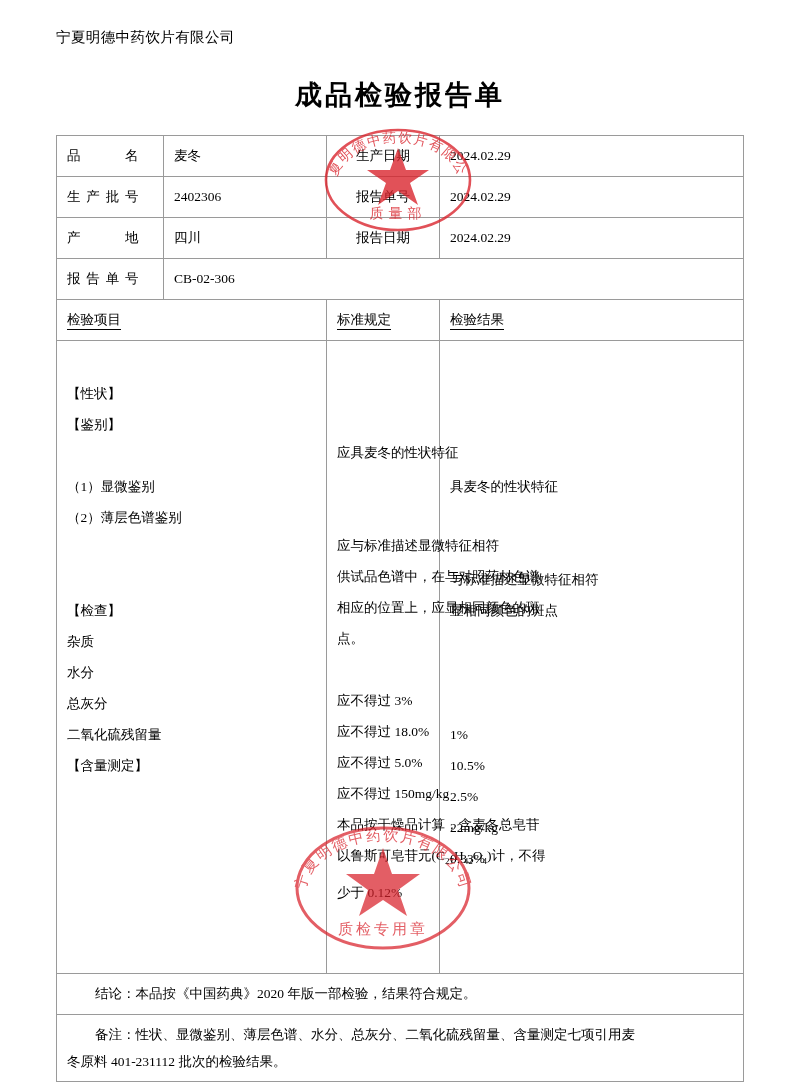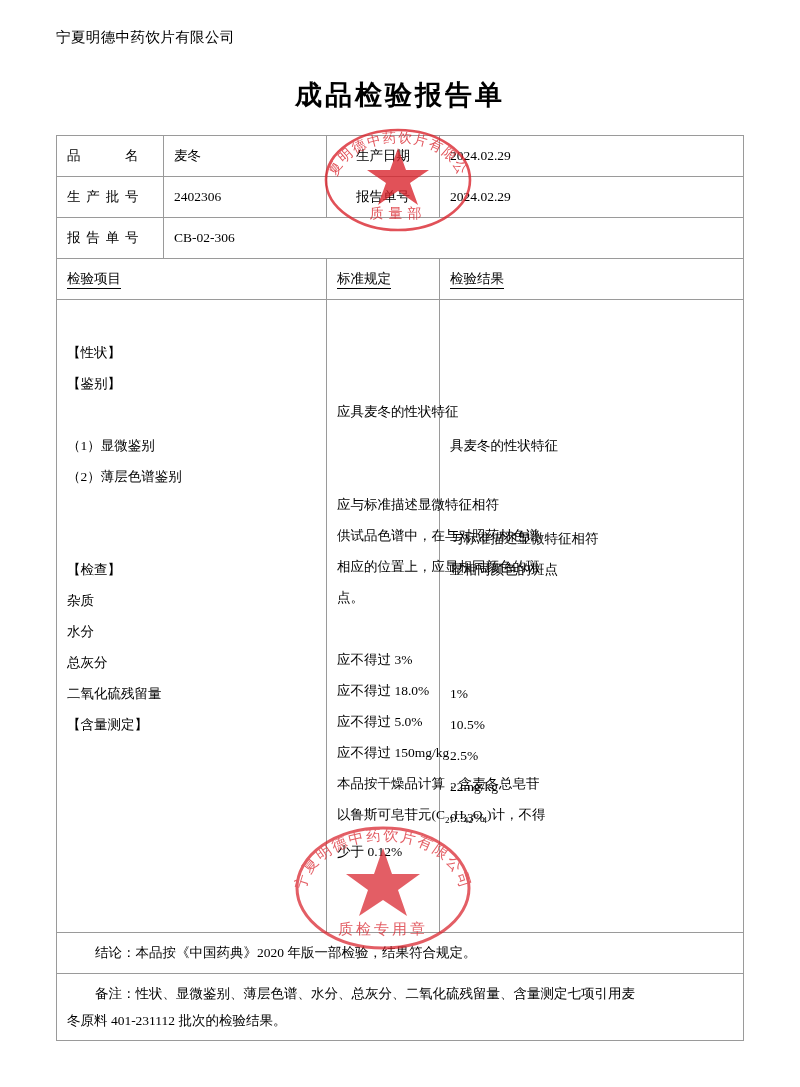--- a/index.html
+++ b/index.html
@@ -136,20 +136,26 @@
         <tr>
       <td class="lbl"><span class="lbl-spaced">品  名</span></td>
       <td class="val-name">麦冬</td>
       <td class="lbl2 center">生产日期</td>
       <td class="val2">2024.02.29</td>
     </tr>
     <tr>
       <td class="lbl"><span class="lbl-spaced">生产批号</span></td>
       <td>2402306</td>
       <td class="lbl2 center">报告单号</td>
+      <td>2024.02.29</td>
+    </tr>
+    <tr>
+      <td class="lbl"><span class="lbl-spaced">产  地</span></td>
+      <td>四川</td>
+      <td class="lbl2 center">报告日期</td>
       <td>2024.02.29</td>
     </tr>
     <tr>
       <td class="lbl"><span class="lbl-spaced">报告单号</span></td>
       <td class="reportno-cell" colspan="3">CB-02-306</td>
     </tr>
 
     <tr>
       <td class="ih" colspan="2"><span>检验项目</span></td>
       <td class="ih"><span>标准规定</span></td>

